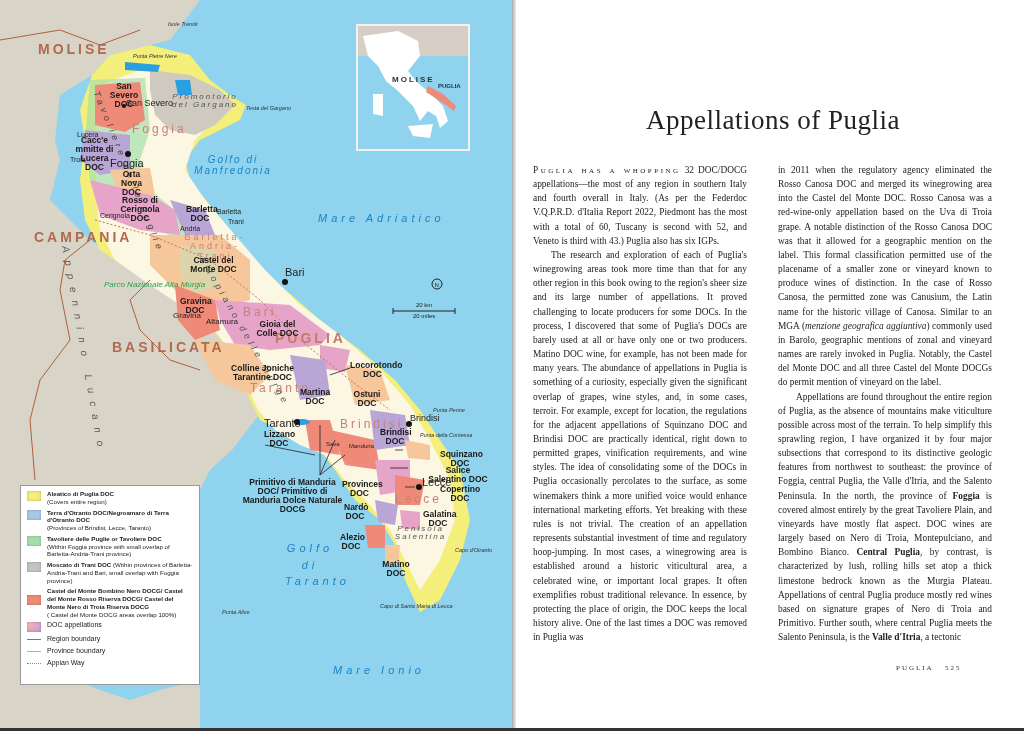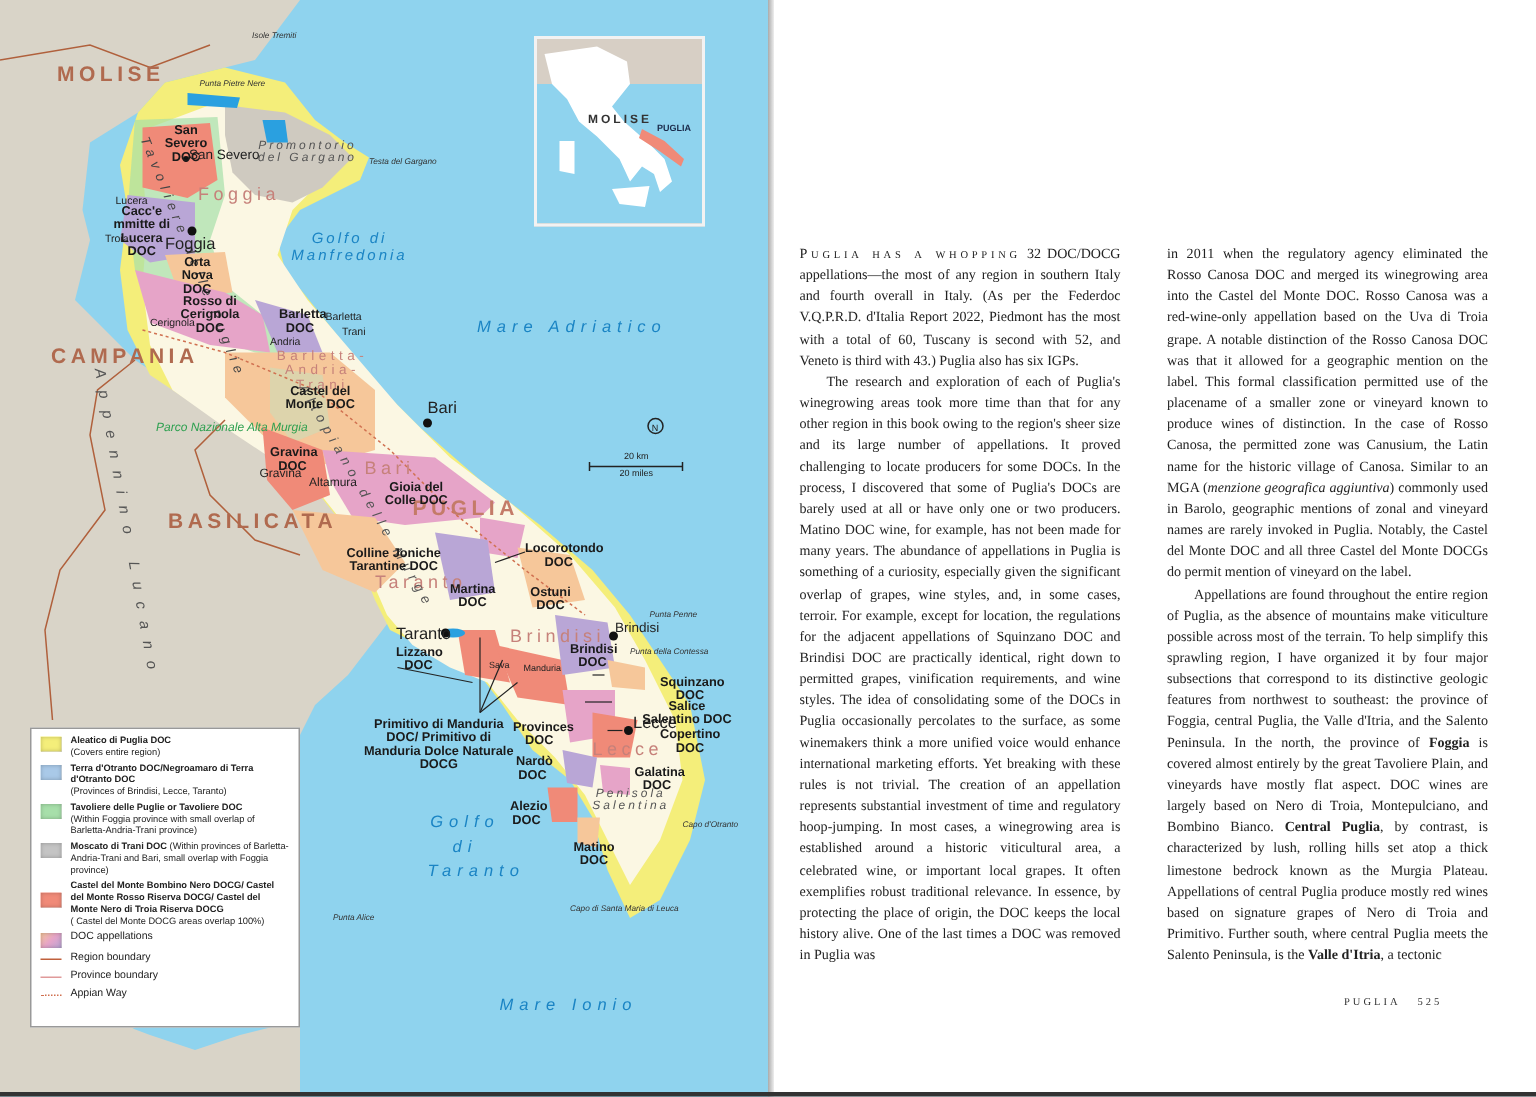--- a/index.html
+++ b/index.html
@@ -273,20 +273,21 @@
       <div class="leg-item">
         <div class="line-sw" style="border-top:1px dotted #d07050;"></div>
         <div class="leg-text" style="font-size:7px;">Appian Way</div>
       </div>
     </div>
   </div>
 
   <div class="gutter"></div>
 
   <div class="page">
+    <h1 class="title" style="margin:0;font-weight:normal;">Appellations of Puglia</h1>
 
     <div class="col col1">
       <p><span class="smallcaps">Puglia has a whopping</span><span> 32 DOC/DOCG appellations—the most of any region in southern Italy and fourth overall in Italy. (As per the Federdoc V.Q.P.R.D. d'Italia Report 2022, Piedmont has the most with a total of 60, Tuscany is second with 52, and Veneto is third with 43.) Puglia also has six IGPs.</span></p>
       <p class="ind">The research and exploration of each of Puglia's winegrowing areas took more time than that for any other region in this book owing to the region's sheer size and its large number of appellations. It proved challenging to locate producers for some DOCs. In the process, I discovered that some of Puglia's DOCs are barely used at all or have only one or two producers. Matino DOC wine, for example, has not been made for many years. The abundance of appellations in Puglia is something of a curiosity, especially given the significant overlap of grapes, wine styles, and, in some cases, terroir. For example, except for location, the regulations for the adjacent appellations of Squinzano DOC and Brindisi DOC are practically identical, right down to permitted grapes, vinification requirements, and wine styles. The idea of consolidating some of the DOCs in Puglia occasionally percolates to the surface, as some winemakers think a more unified voice would enhance international marketing efforts. Yet breaking with these rules is not trivial. The creation of an appellation represents substantial investment of time and regulatory hoop-jumping. In most cases, a winegrowing area is established around a historic viticultural area, a celebrated wine, or important local grapes. It often exemplifies robust traditional relevance. In essence, by protecting the place of origin, the DOC keeps the local history alive. One of the last times a DOC was removed in Puglia was</p>
     </div>
 
     <div class="col col2">
       <p><span>in 2011 when the regulatory agency eliminated the Rosso Canosa DOC and merged its winegrowing area into the Castel del Monte DOC. Rosso Canosa was a red-wine-only appellation based on the Uva di Troia grape. A notable distinction of the Rosso Canosa DOC was that it allowed for a geographic mention on the label. This formal classification permitted use of the placename of a smaller zone or vineyard known to produce wines of distinction. In the case of Rosso Canosa, the permitted zone was Canusium, the Latin name for the historic village of Canosa. Similar to an MGA (</span><i>menzione geografica aggiuntiva</i><span>) commonly used in Barolo, geographic mentions of zonal and vineyard names are rarely invoked in Puglia. Notably, the Castel del Monte DOC and all three Castel del Monte DOCGs do permit mention of vineyard on the label.</span></p>
       <p class="ind"><span>Appellations are found throughout the entire region of Puglia, as the absence of mountains make viticulture possible across most of the terrain. To help simplify this sprawling region, I have organized it by four major subsections that correspond to its distinctive geologic features from northwest to southeast: the province of Foggia, central Puglia, the Valle d'Itria, and the Salento Peninsula. In the north, the province of </span><b>Foggia</b><span> is covered almost entirely by the great Tavoliere Plain, and vineyards have mostly flat aspect. DOC wines are largely based on Nero di Troia, Montepulciano, and Bombino Bianco. </span><b>Central Puglia</b><span>, by contrast, is characterized by lush, rolling hills set atop a thick limestone bedrock known as the Murgia Plateau. Appellations of central Puglia produce mostly red wines based on signature grapes of Nero di Troia and Primitivo. Further south, where central Puglia meets the Salento Peninsula, is the </span><b>Valle d'Itria</b><span>, a tectonic</span></p>
     </div>

